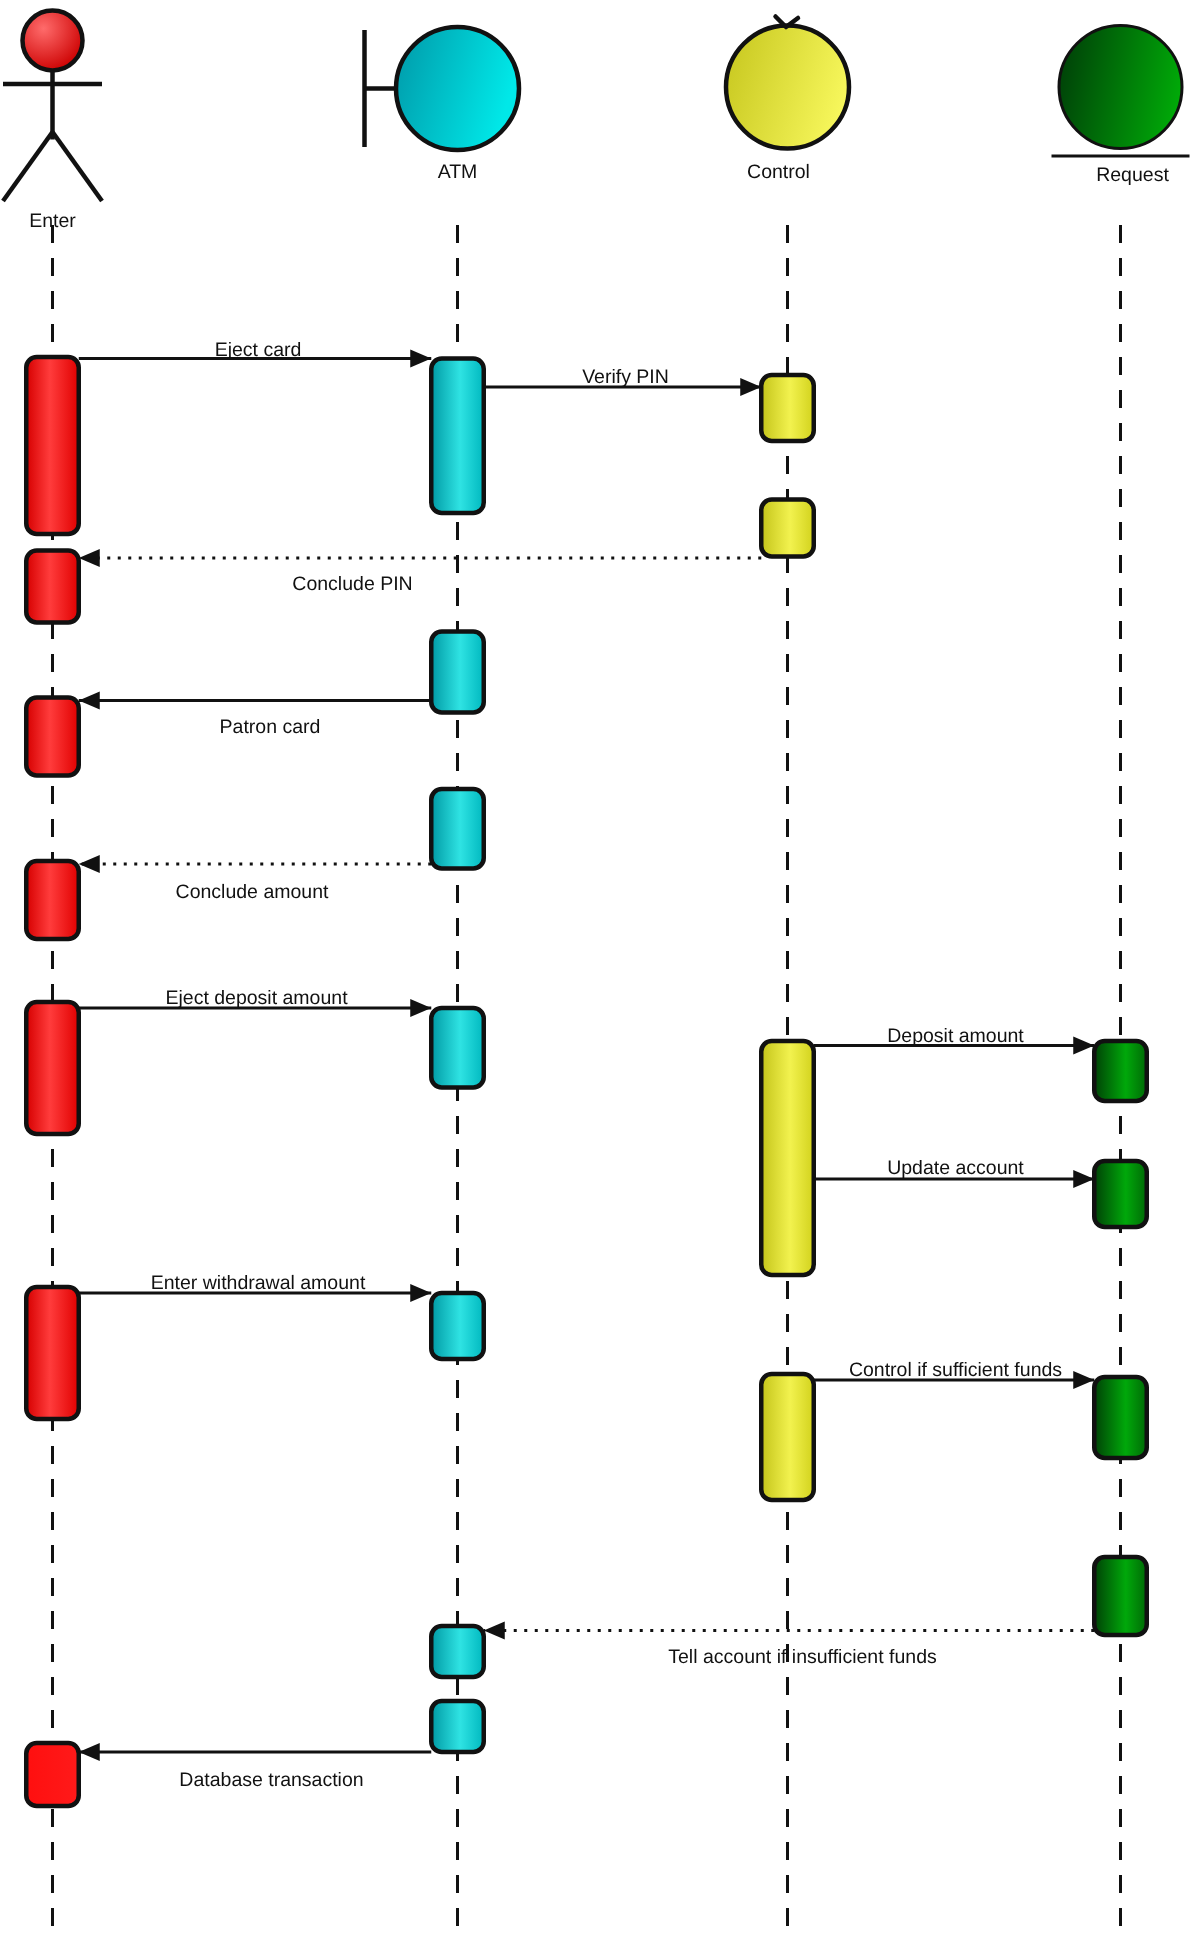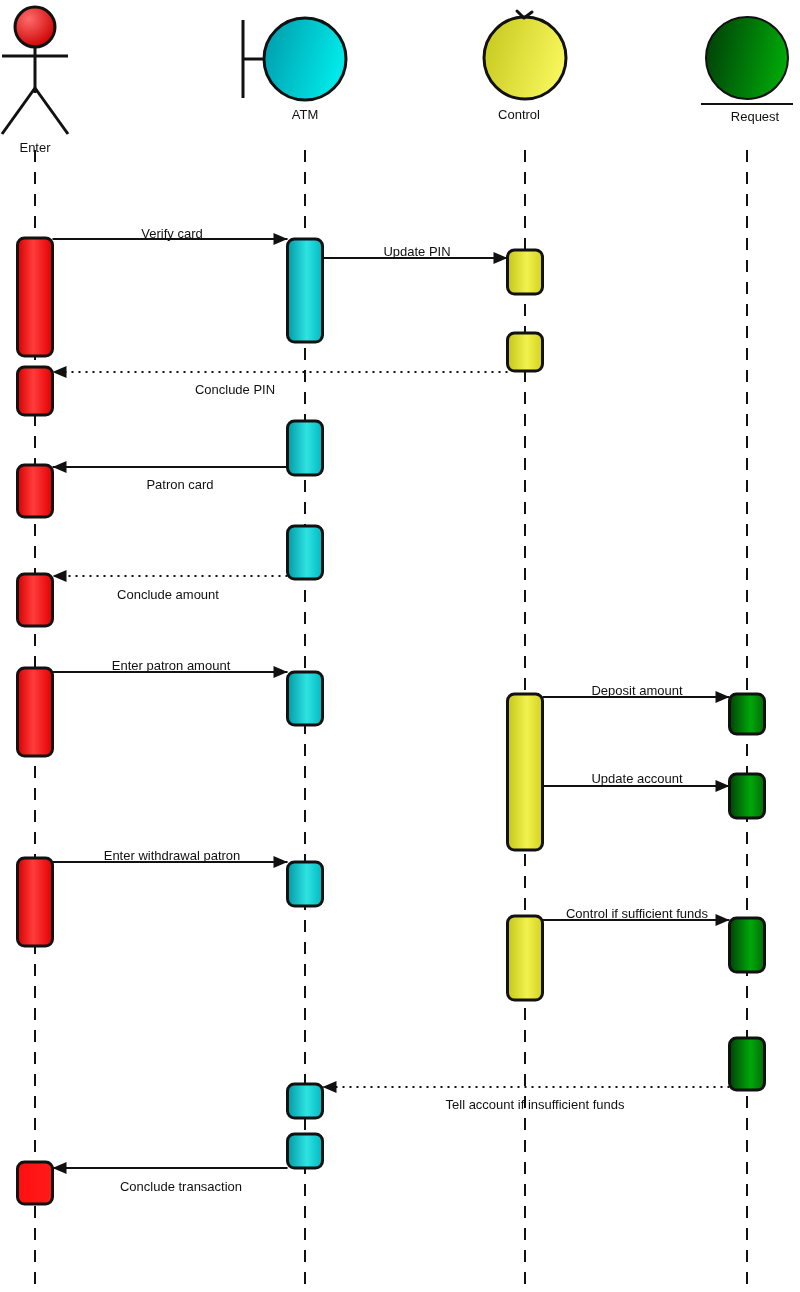--- a/index.html
+++ b/index.html
@@ -158,26 +158,26 @@
           <path d="M 52.5 1168 L 66.5 1162 L 66.5 1174 Z" fill="#111"></path>
         </g>
       </g>
   </svg>
 
   <div id="labels-layer">
       <div style="position: absolute; left: 35px; top: 147px; transform: translate(-50%, -50%); white-space: nowrap; font-size: 13px; color: rgb(17, 17, 17); font-family: &quot;Liberation Sans&quot;, &quot;DejaVu Sans&quot;, sans-serif;">Enter</div>
       <div style="position: absolute; left: 305px; top: 114px; transform: translate(-50%, -50%); white-space: nowrap; font-size: 13px; color: rgb(17, 17, 17); font-family: &quot;Liberation Sans&quot;, &quot;DejaVu Sans&quot;, sans-serif;">ATM</div>
       <div style="position: absolute; left: 519px; top: 114px; transform: translate(-50%, -50%); white-space: nowrap; font-size: 13px; color: rgb(17, 17, 17); font-family: &quot;Liberation Sans&quot;, &quot;DejaVu Sans&quot;, sans-serif;">Control</div>
       <div style="position: absolute; left: 755px; top: 116px; transform: translate(-50%, -50%); white-space: nowrap; font-size: 13px; color: rgb(17, 17, 17); font-family: &quot;Liberation Sans&quot;, &quot;DejaVu Sans&quot;, sans-serif;">Request</div>
-      <div style="position: absolute; left: 172px; top: 233px; transform: translate(-50%, -50%); white-space: nowrap; font-size: 13px; color: rgb(17, 17, 17); font-family: &quot;Liberation Sans&quot;, &quot;DejaVu Sans&quot;, sans-serif;">Verify card</div>
-      <div style="position: absolute; left: 417px; top: 251px; transform: translate(-50%, -50%); white-space: nowrap; font-size: 13px; color: rgb(17, 17, 17); font-family: &quot;Liberation Sans&quot;, &quot;DejaVu Sans&quot;, sans-serif;">Update PIN</div>
+      <div style="position: absolute; left: 172px; top: 233px; transform: translate(-50%, -50%); white-space: nowrap; font-size: 13px; color: rgb(17, 17, 17); font-family: &quot;Liberation Sans&quot;, &quot;DejaVu Sans&quot;, sans-serif;">Eject card</div>
+      <div style="position: absolute; left: 417px; top: 251px; transform: translate(-50%, -50%); white-space: nowrap; font-size: 13px; color: rgb(17, 17, 17); font-family: &quot;Liberation Sans&quot;, &quot;DejaVu Sans&quot;, sans-serif;">Verify PIN</div>
       <div style="position: absolute; left: 235px; top: 389px; transform: translate(-50%, -50%); white-space: nowrap; font-size: 13px; color: rgb(17, 17, 17); font-family: &quot;Liberation Sans&quot;, &quot;DejaVu Sans&quot;, sans-serif;">Conclude PIN</div>
       <div style="position: absolute; left: 180px; top: 484px; transform: translate(-50%, -50%); white-space: nowrap; font-size: 13px; color: rgb(17, 17, 17); font-family: &quot;Liberation Sans&quot;, &quot;DejaVu Sans&quot;, sans-serif;">Patron card</div>
       <div style="position: absolute; left: 168px; top: 594px; transform: translate(-50%, -50%); white-space: nowrap; font-size: 13px; color: rgb(17, 17, 17); font-family: &quot;Liberation Sans&quot;, &quot;DejaVu Sans&quot;, sans-serif;">Conclude amount</div>
-      <div style="position: absolute; left: 171px; top: 665px; transform: translate(-50%, -50%); white-space: nowrap; font-size: 13px; color: rgb(17, 17, 17); font-family: &quot;Liberation Sans&quot;, &quot;DejaVu Sans&quot;, sans-serif;">Enter patron amount</div>
+      <div style="position: absolute; left: 171px; top: 665px; transform: translate(-50%, -50%); white-space: nowrap; font-size: 13px; color: rgb(17, 17, 17); font-family: &quot;Liberation Sans&quot;, &quot;DejaVu Sans&quot;, sans-serif;">Eject deposit amount</div>
       <div style="position: absolute; left: 637px; top: 690px; transform: translate(-50%, -50%); white-space: nowrap; font-size: 13px; color: rgb(17, 17, 17); font-family: &quot;Liberation Sans&quot;, &quot;DejaVu Sans&quot;, sans-serif;">Deposit amount</div>
       <div style="position: absolute; left: 637px; top: 778px; transform: translate(-50%, -50%); white-space: nowrap; font-size: 13px; color: rgb(17, 17, 17); font-family: &quot;Liberation Sans&quot;, &quot;DejaVu Sans&quot;, sans-serif;">Update account</div>
-      <div style="position: absolute; left: 172px; top: 855px; transform: translate(-50%, -50%); white-space: nowrap; font-size: 13px; color: rgb(17, 17, 17); font-family: &quot;Liberation Sans&quot;, &quot;DejaVu Sans&quot;, sans-serif;">Enter withdrawal patron</div>
+      <div style="position: absolute; left: 172px; top: 855px; transform: translate(-50%, -50%); white-space: nowrap; font-size: 13px; color: rgb(17, 17, 17); font-family: &quot;Liberation Sans&quot;, &quot;DejaVu Sans&quot;, sans-serif;">Enter withdrawal amount</div>
       <div style="position: absolute; left: 637px; top: 913px; transform: translate(-50%, -50%); white-space: nowrap; font-size: 13px; color: rgb(17, 17, 17); font-family: &quot;Liberation Sans&quot;, &quot;DejaVu Sans&quot;, sans-serif;">Control if sufficient funds</div>
       <div style="position: absolute; left: 535px; top: 1104px; transform: translate(-50%, -50%); white-space: nowrap; font-size: 13px; color: rgb(17, 17, 17); font-family: &quot;Liberation Sans&quot;, &quot;DejaVu Sans&quot;, sans-serif;">Tell account if insufficient funds</div>
-      <div style="position: absolute; left: 181px; top: 1186px; transform: translate(-50%, -50%); white-space: nowrap; font-size: 13px; color: rgb(17, 17, 17); font-family: &quot;Liberation Sans&quot;, &quot;DejaVu Sans&quot;, sans-serif;">Conclude transaction</div>
+      <div style="position: absolute; left: 181px; top: 1186px; transform: translate(-50%, -50%); white-space: nowrap; font-size: 13px; color: rgb(17, 17, 17); font-family: &quot;Liberation Sans&quot;, &quot;DejaVu Sans&quot;, sans-serif;">Database transaction</div>
     </div>
 </div>
 
 </body></html>

